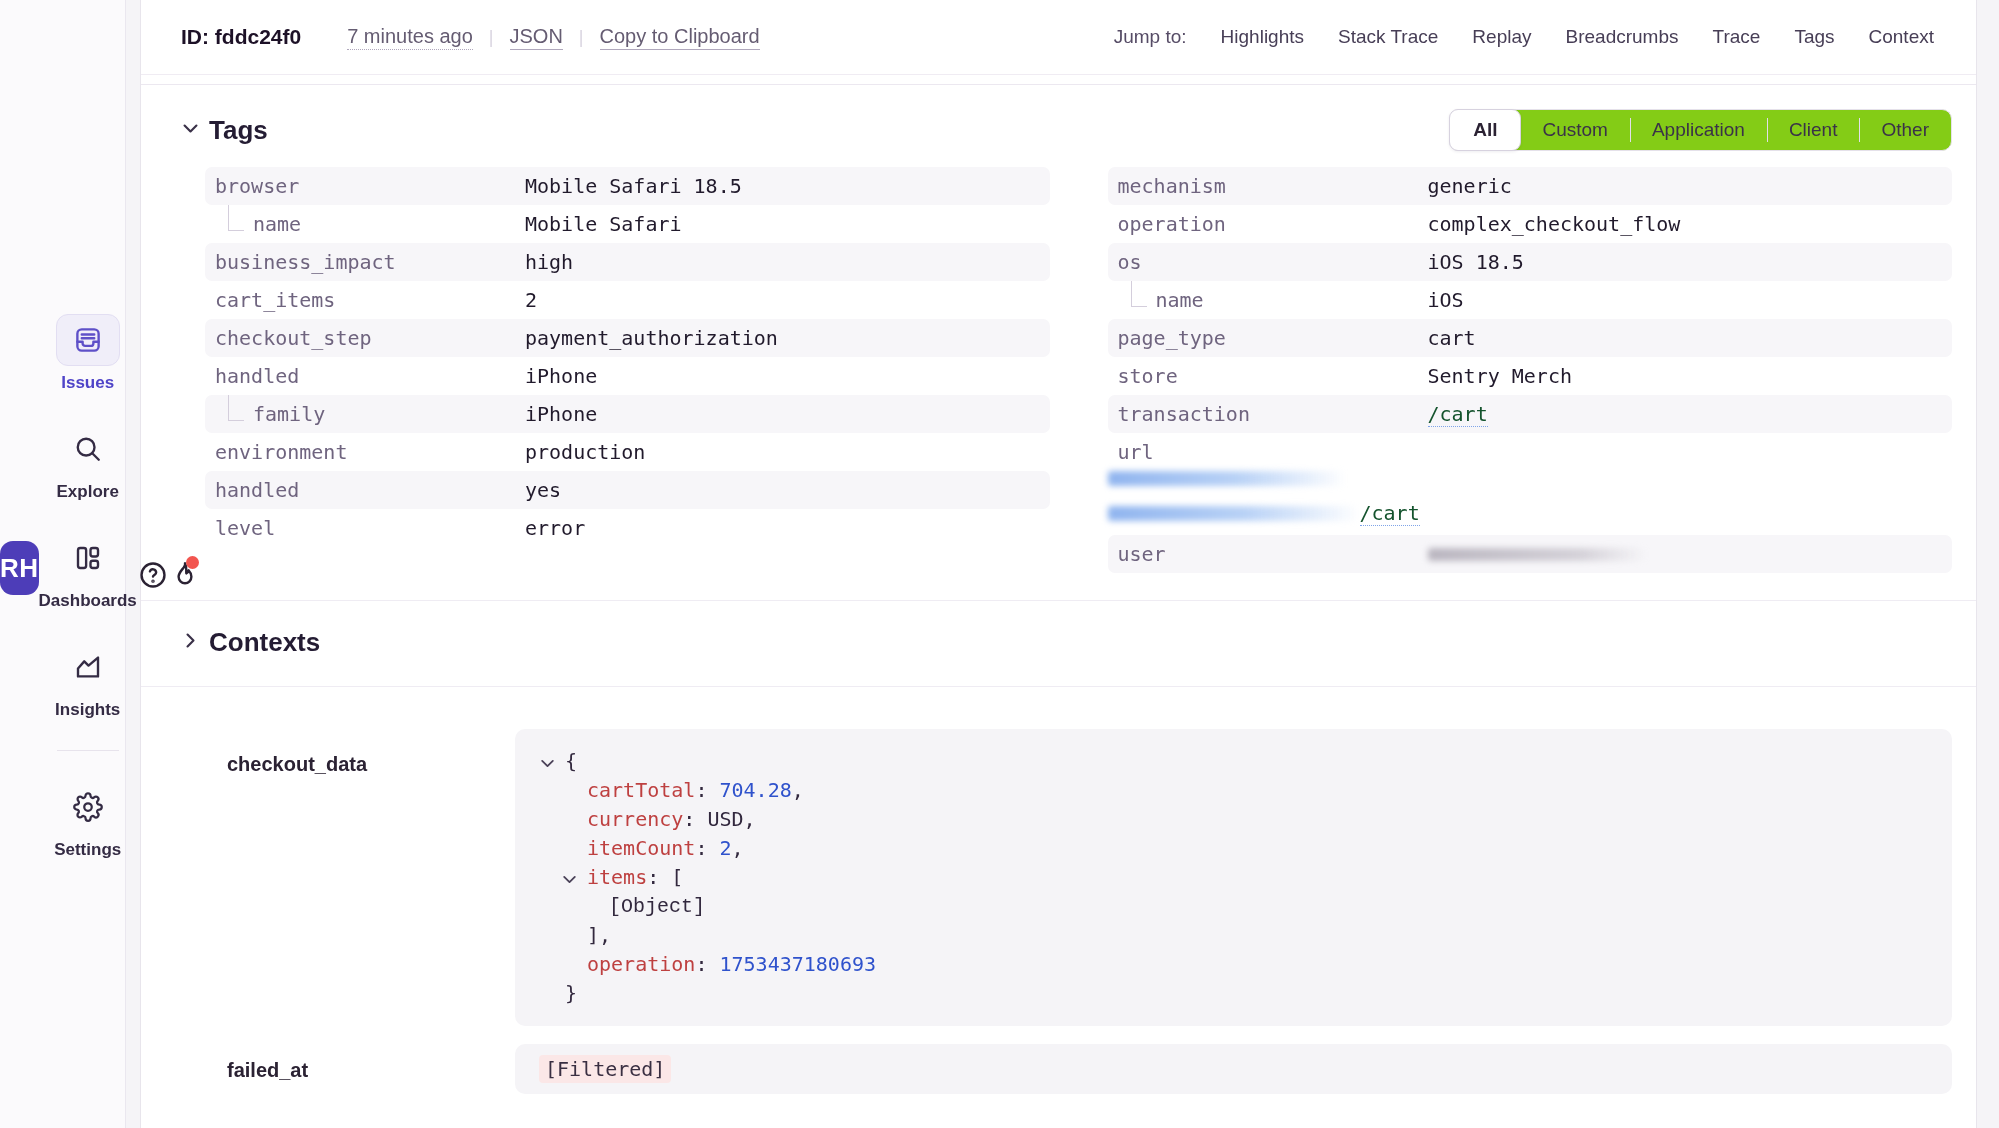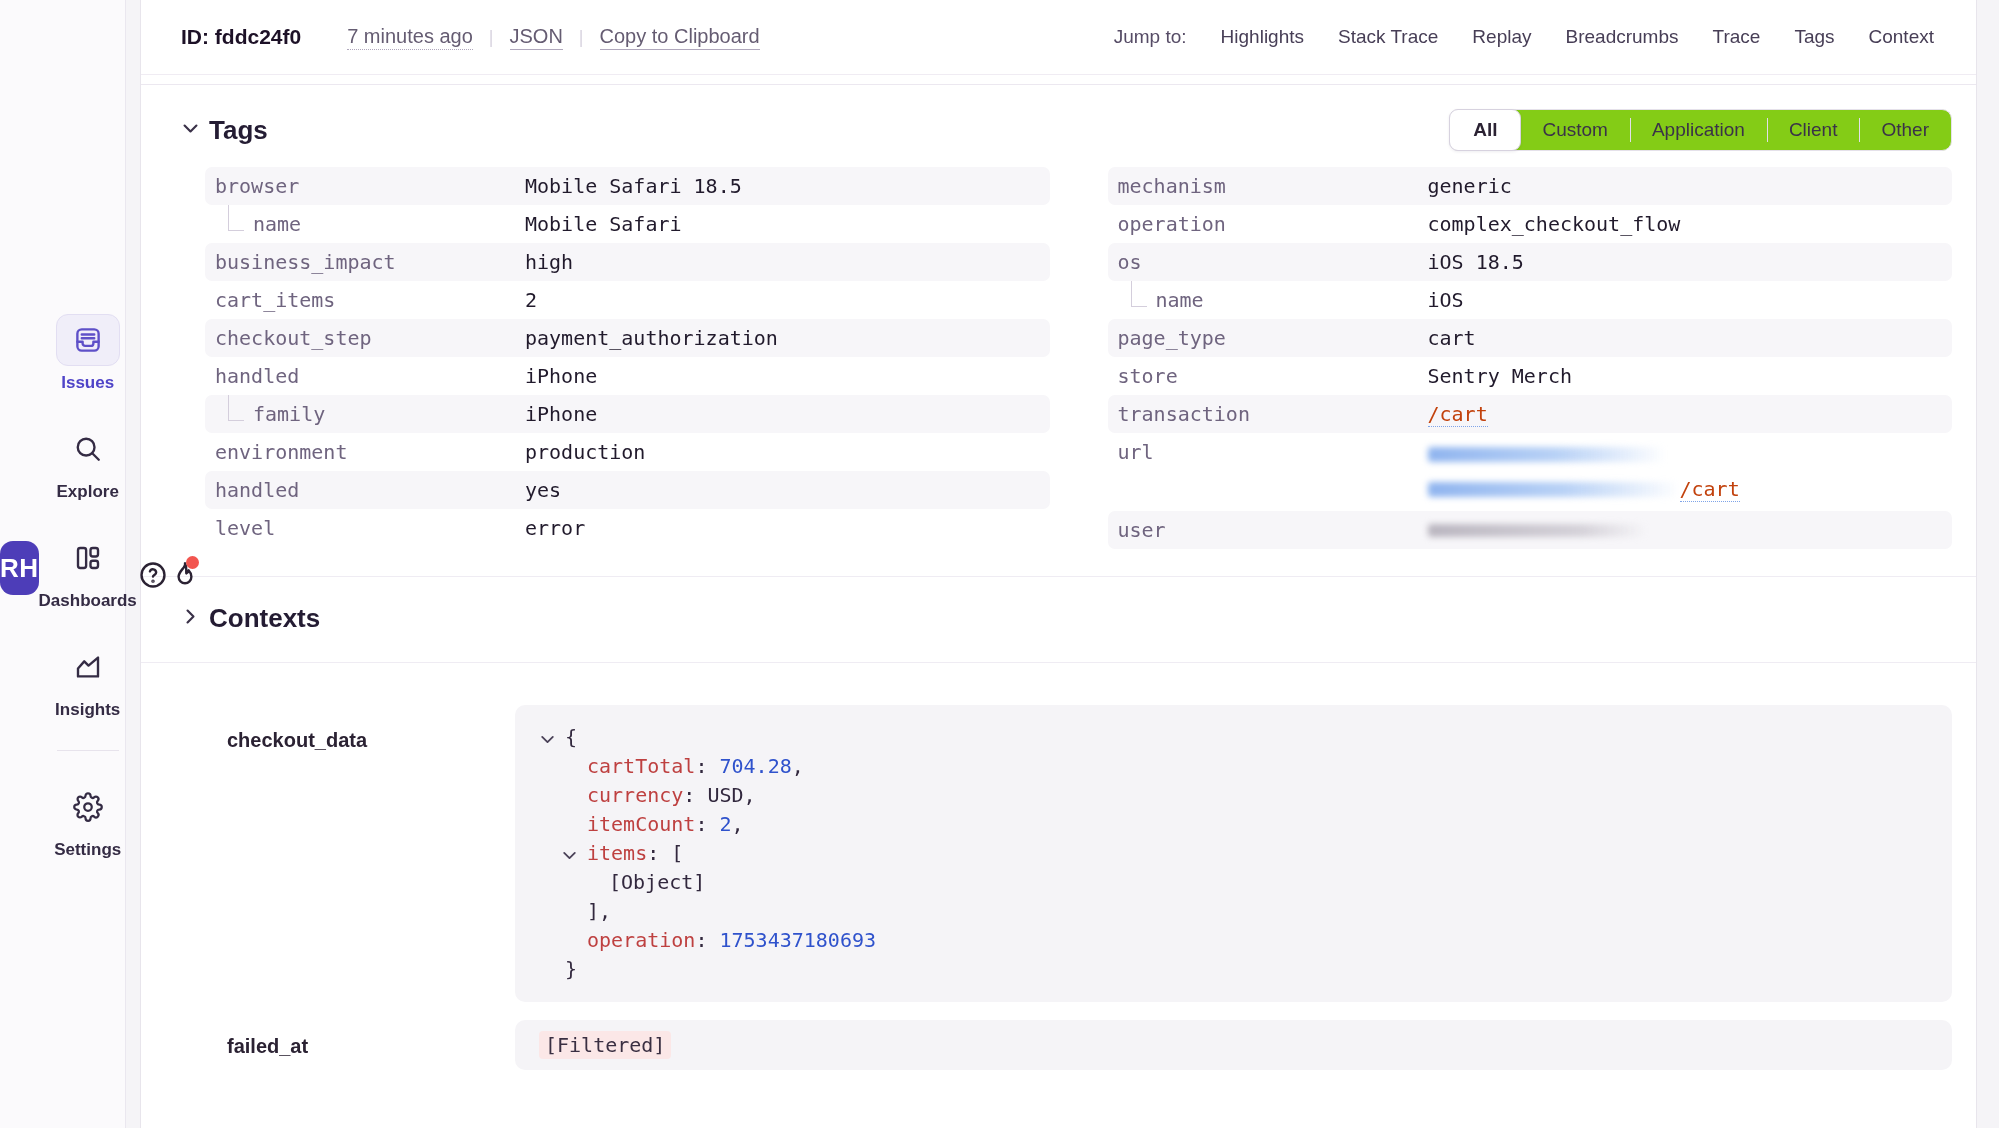--- a/index.html
+++ b/index.html
@@ -94,22 +94,22 @@
   .tag-row { display:flex; border-radius:7px; min-height:38px; align-items:center; }
   .tag-row.striped { background:#F7F6F9; }
   .tag-key {
     width:320px; flex-shrink:0; padding-left:10px;
     font-family:"DejaVu Sans Mono","Liberation Mono",monospace;
     font-size:20px; color:#6F647F;
     display:flex; align-items:center;
   }
   .elbow { width:16px; height:26px; border-left:1px solid #D4CEDC; border-bottom:1px solid #D4CEDC; margin:0 9px 12px 13px; flex-shrink:0; }
   .tag-val { font-family:"DejaVu Sans Mono","Liberation Mono",monospace; font-size:20px; color:#211A2C; }
-  .tag-link { color:#c2410c; text-decoration:none; border-bottom:1.5px dotted #7FA4E8; cursor:pointer; }
-  .tag-row.tall { align-items:flex-start; padding:7px 0; }
+  .tag-link { color:#14532d; text-decoration:none; border-bottom:1.5px dotted #7FA4E8; cursor:pointer; }
+  .tag-row.tall { align-items:flex-start; padding:7px 0;flex-direction:column; }
   .url-lines { display:flex; flex-direction:column; gap:6px; }
   .url-line { display:flex; align-items:center; height:29px; }
   .blur-bar { display:inline-block; height:15px; border-radius:3px; filter:blur(3px); }
   .blur-bar.blue { background:linear-gradient(90deg,#8FB4EF 0%,#B9D2F6 55%,rgba(185,210,246,0) 100%); }
   .blur-bar.gray { background:linear-gradient(90deg,#B9B5BF 0%,#D4D1D8 70%,rgba(212,209,216,0) 100%); height:13px; }
 
   
   .contexts-section { padding-top:26px; padding-bottom:28px; border-bottom:1px solid #EFECF3; }
 
   
@@ -418,21 +418,21 @@
         <div class="json-panel" id="json-tree">
             <div class="json-line" style="padding-left: 26px;"><span class="json-chevron" style="left: 0px;"><svg width="17" height="17" viewBox="0 0 16 16" fill="none" stroke="currentColor" stroke-width="1.7" stroke-linecap="round" stroke-linejoin="round">
                   <path d="M3 5.5l5 5 5-5"></path>
                 </svg></span><span class="tok-punct">{</span></div>
             <div class="json-line" style="padding-left: 48px;"><span class="tok-key">cartTotal</span><span class="tok-punct">: </span><span class="tok-num">704.28</span><span class="tok-punct">,</span></div>
             <div class="json-line" style="padding-left: 48px;"><span class="tok-key">currency</span><span class="tok-punct">: </span><span class="tok-str">USD</span><span class="tok-punct">,</span></div>
             <div class="json-line" style="padding-left: 48px;"><span class="tok-key">itemCount</span><span class="tok-punct">: </span><span class="tok-num">2</span><span class="tok-punct">,</span></div>
             <div class="json-line" style="padding-left: 48px;"><span class="json-chevron" style="left: 22px;"><svg width="17" height="17" viewBox="0 0 16 16" fill="none" stroke="currentColor" stroke-width="1.7" stroke-linecap="round" stroke-linejoin="round">
                   <path d="M3 5.5l5 5 5-5"></path>
                 </svg></span><span class="tok-key">items</span><span class="tok-punct">: [</span></div>
-            <div class="json-line" style="padding-left: 70px;"><span class="tok-str">[Object]</span></div>
+            <div class="json-line" style="padding-left: 70px; font-family: Liberation Mono, monospace;"><span class="tok-str">[Object]</span></div>
             <div class="json-line" style="padding-left: 48px;"><span class="tok-punct">],</span></div>
             <div class="json-line" style="padding-left: 48px;"><span class="tok-key">operation</span><span class="tok-punct">: </span><span class="tok-num">1753437180693</span></div>
             <div class="json-line" style="padding-left: 26px;"><span class="tok-punct">}</span></div>
           </div>
       </div>
 
       <div class="entry-row second">
         <div class="entry-key">failed_at</div>
         <div class="json-panel fail-panel">
           <span class="filtered-chip">[Filtered]</span>

